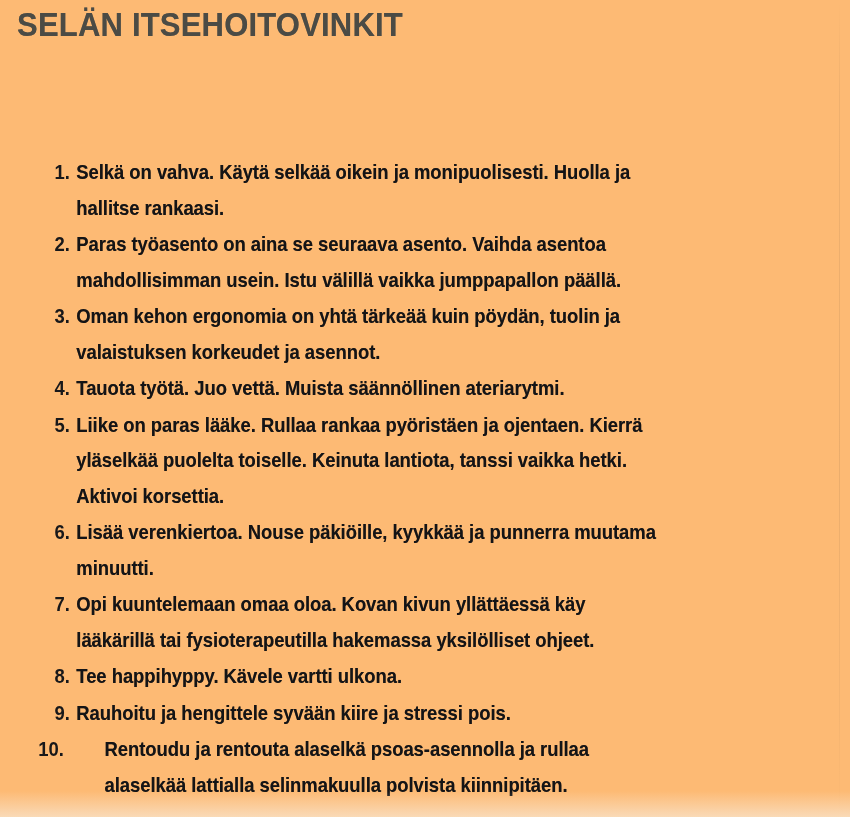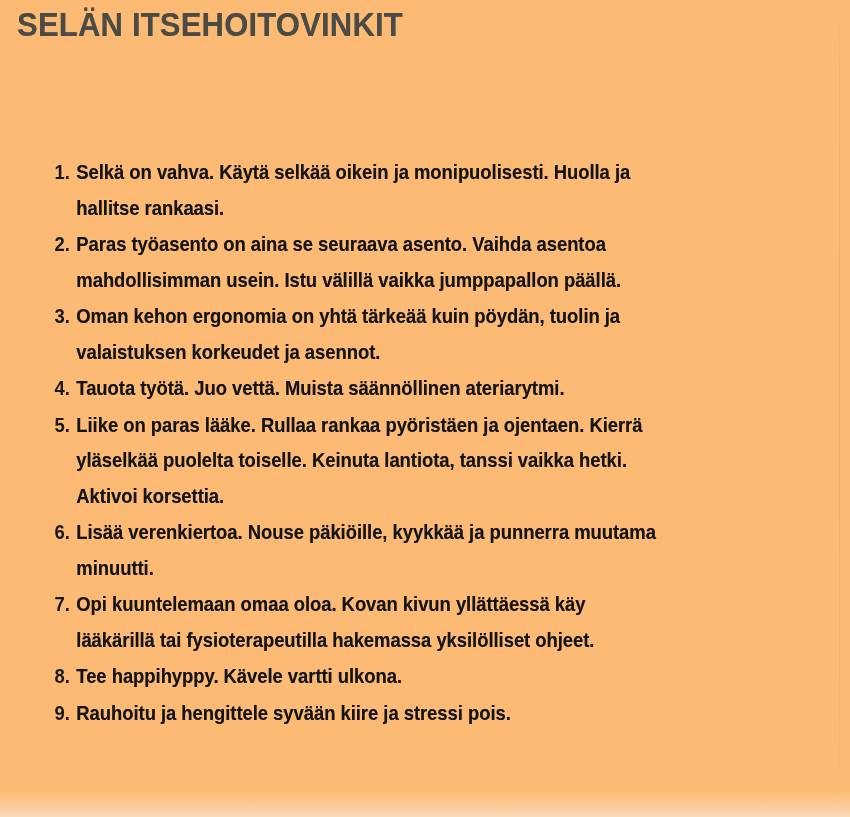--- a/index.html
+++ b/index.html
@@ -186,18 +186,25 @@
         <span class="tip-text">
           <span class="line">Tee happihyppy. Kävele vartti ulkona.</span>
         </span>
       </li>
       <li class="tip-item">
         <span class="tip-number">9.</span>
         <span class="tip-text">
           <span class="line">Rauhoitu ja hengittele syvään kiire ja stressi pois.</span>
         </span>
       </li>
+      <li class="tip-item wide-gap">
+        <span class="tip-number">10.</span>
+        <span class="tip-text">
+          <span class="line">Rentoudu ja rentouta alaselkä psoas-asennolla ja rullaa</span>
+          <span class="line">alaselkää lattialla selinmakuulla polvista kiinnipitäen.</span>
+        </span>
+      </li>
     </ol>
 
   <div class="scan-edge-line"></div>
   <div class="scan-bottom-cast"></div>
 
 </div>
 
 </body></html>

